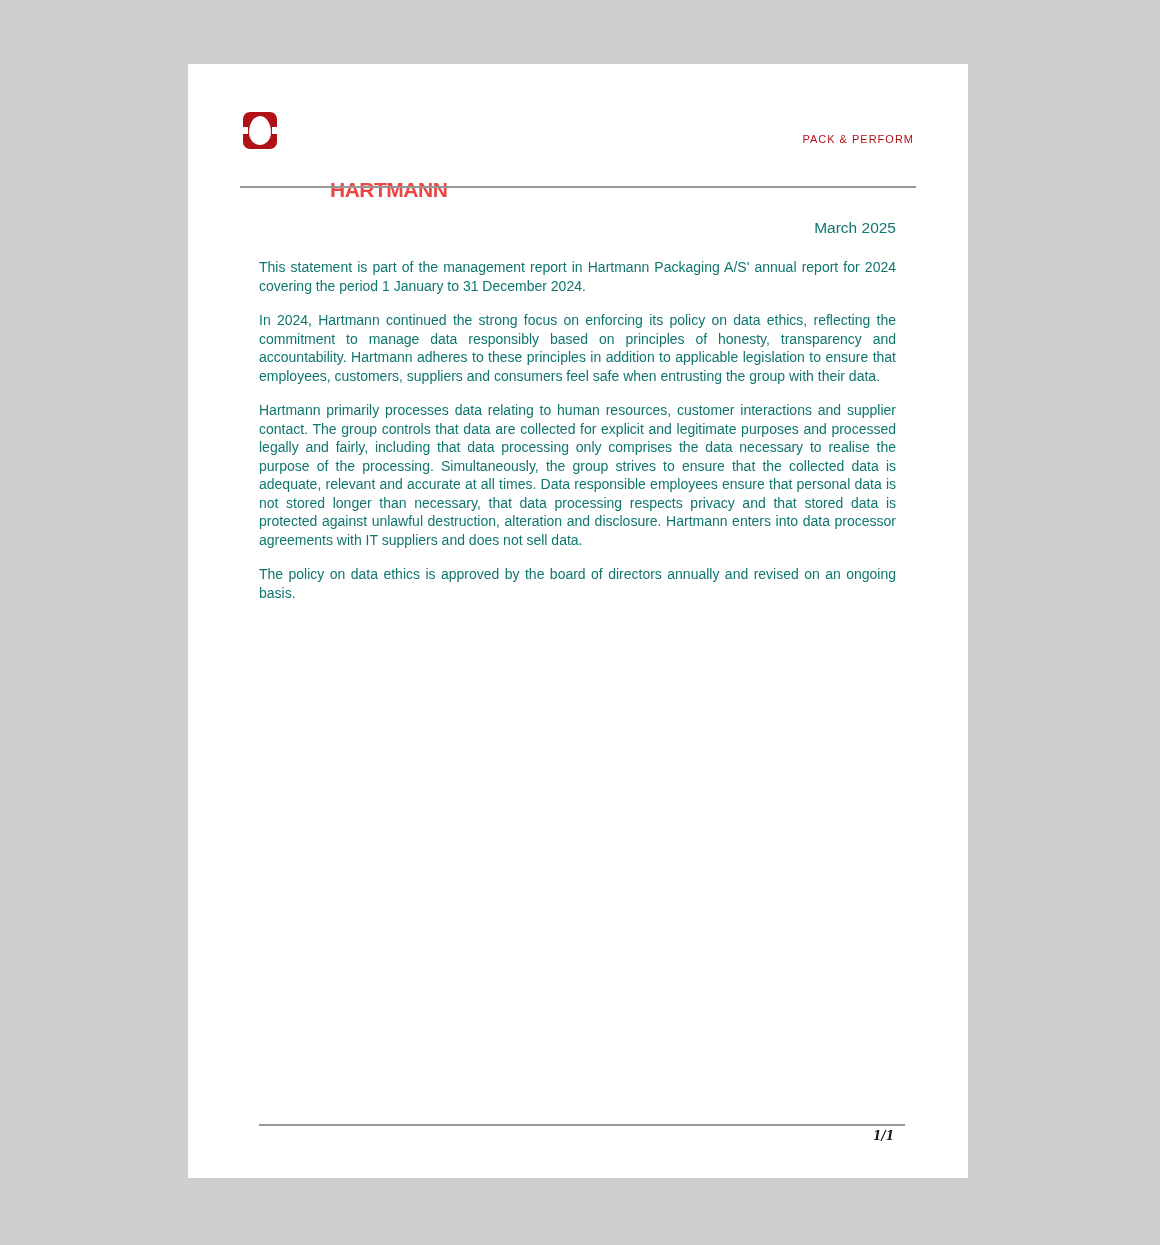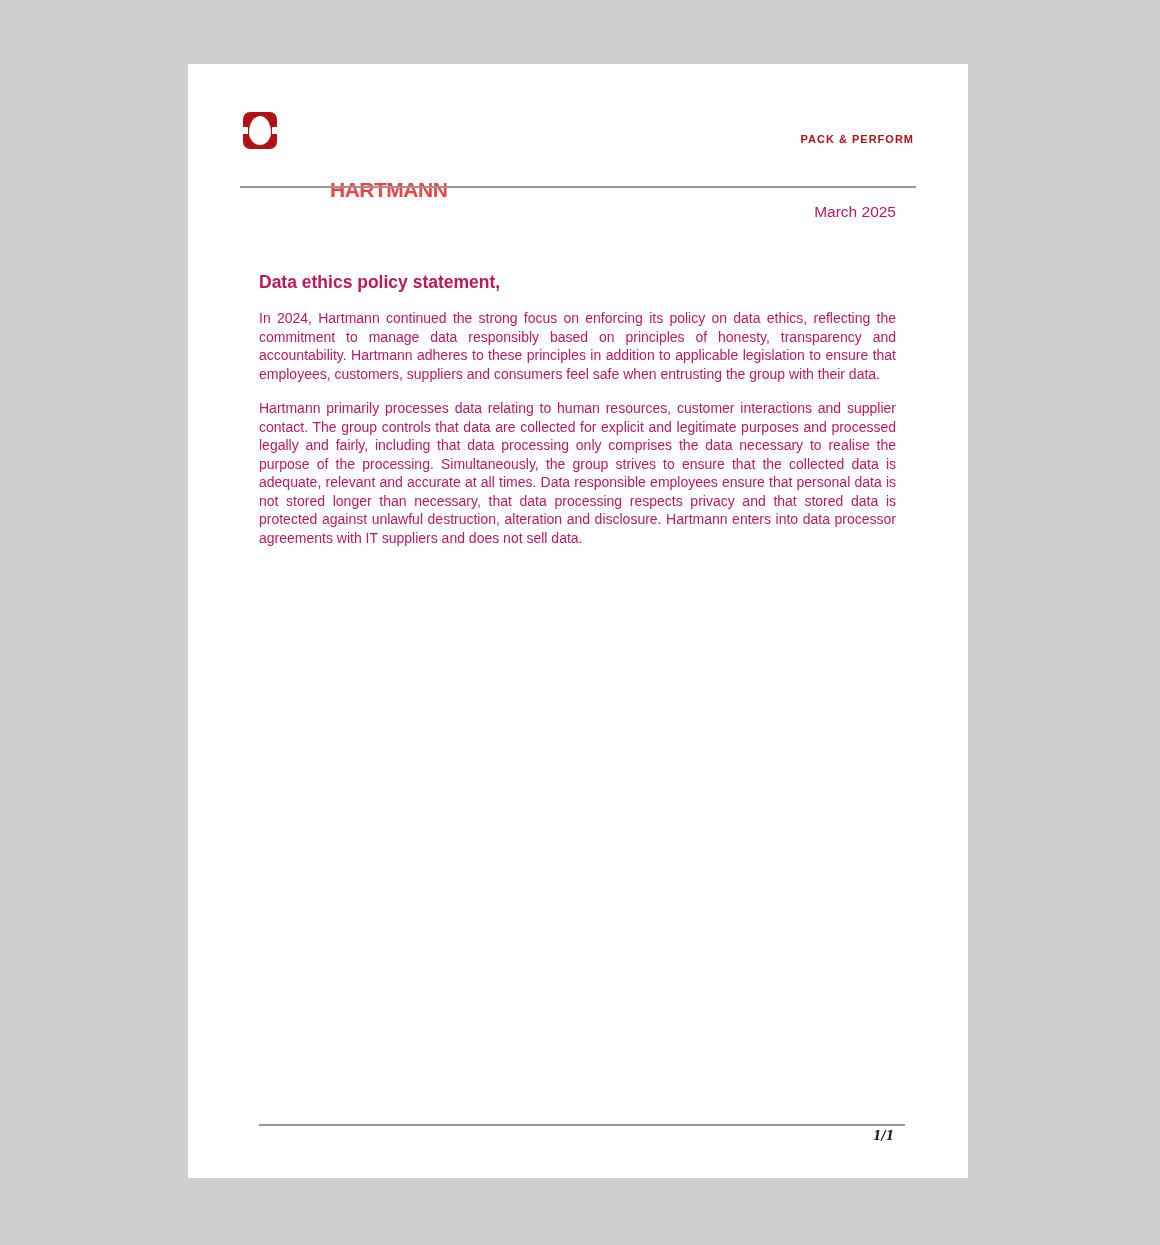--- a/index.html
+++ b/index.html
@@ -67,21 +67,21 @@
     letter-spacing: -0.5px;
     color: #ef4444;
     white-space: nowrap;
   }
 
   .tagline {
     position: absolute;
     top: 69px;
     right: 54px;
     font-size: 11px;
-    font-weight: bold;
+    font-weight: normal;
     letter-spacing: 1px;
     color: #b11218;
     white-space: nowrap;
   }
 
   
   .header-rule {
     position: absolute;
     left: 52px;
     top: 122px;
@@ -105,23 +105,23 @@
     font-style: italic;
     font-weight: bold;
     font-size: 12px;
     color: #1a1a1a;
   }
 
   
   .content {
     position: absolute;
     left: 71px;
-    top: 0;
+    top: 16px;
     width: 637px;
-    color: #be185d;
+    color: #0f766e;
   }
   .date {
     margin-top: 139px;
     text-align: right;
     font-size: 15.5px;
     line-height: 18px;
   }
   .doc-title-1 {
     margin-top: 51px;
     font-size: 17.5px;
@@ -159,22 +159,23 @@
     <div class="logo-text">HARTMANN</div>
   </div>
 
   <div class="tagline">PACK &amp; PERFORM</div>
 
   <div class="header-rule"></div>
 
   <div class="content">
     <div class="date">March 2025</div>
 
-    <div class="doc-title-1">Data ethics policy statement,</div>
 
+    <p class="body-para first">This statement is part of the management report in Hartmann Packaging A/S' annual report for 2024 covering the period 1 January to 31 December 2024.</p>
     <p class="body-para">In 2024, Hartmann continued the strong focus on enforcing its policy on data ethics, reflecting the commitment to manage data responsibly based on principles of honesty, transparency and accountability. Hartmann adheres to these principles in addition to applicable legislation to ensure that employees, customers, suppliers and consumers feel safe when entrusting the group with their data.</p>
     <p class="body-para">Hartmann primarily processes data relating to human resources, customer interactions and supplier contact. The group controls that data are collected for explicit and legitimate purposes and processed legally and fairly, including that data processing only comprises the data necessary to realise the purpose of the processing. Simultaneously, the group strives to ensure that the collected data is adequate, relevant and accurate at all times. Data responsible employees ensure that personal data is not stored longer than necessary, that data processing respects privacy and that stored data is protected against unlawful destruction, alteration and disclosure. Hartmann enters into data processor agreements with IT suppliers and does not sell data.</p>
+    <p class="body-para">The policy on data ethics is approved by the board of directors annually and revised on an ongoing basis.</p>
   </div>
 
   <div class="footer-rule"></div>
   <div class="page-number">1/1</div>
 
 </div>
 
 </body></html>

